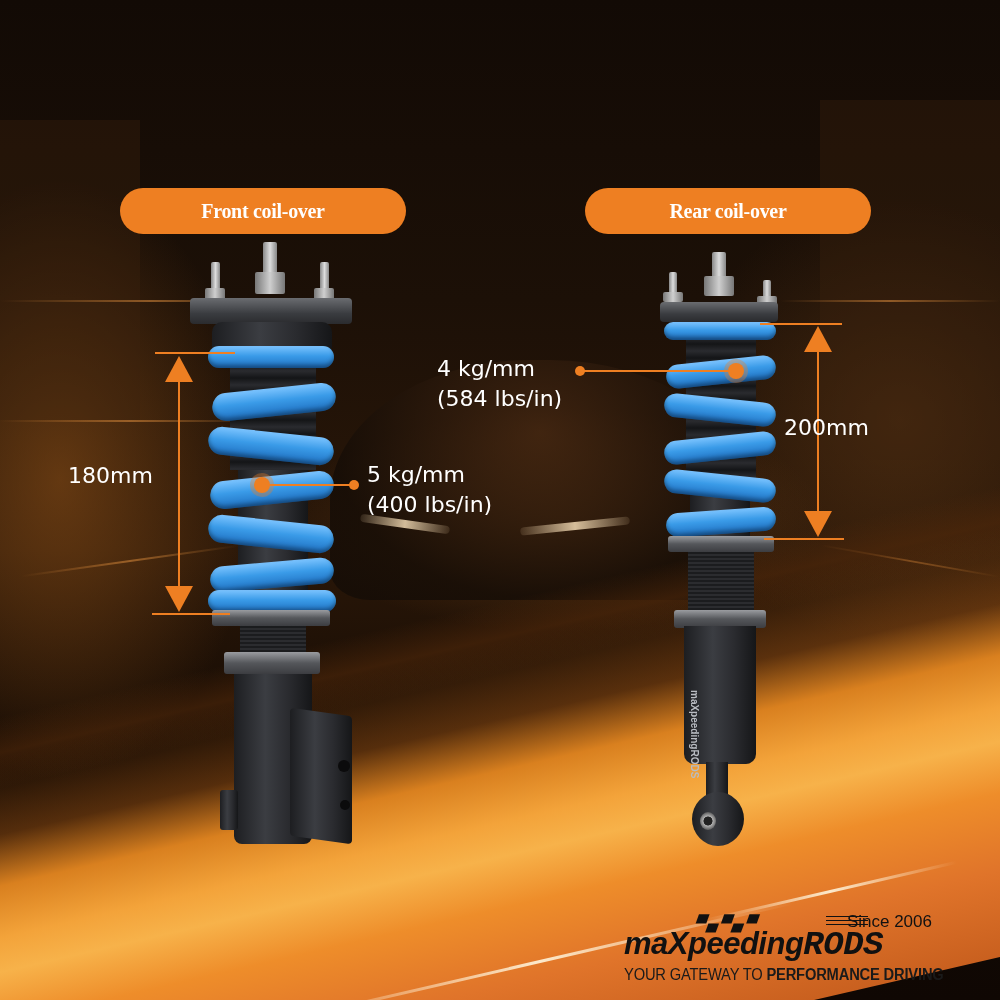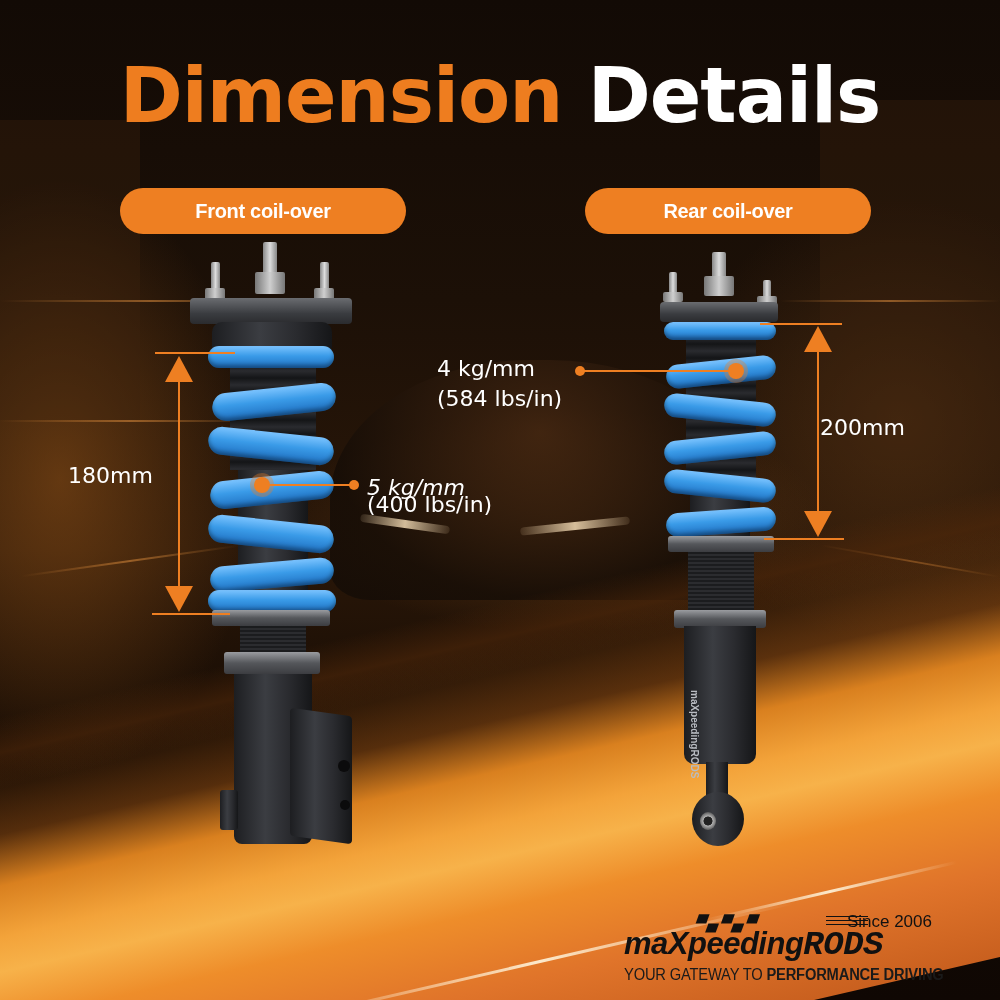--- a/index.html
+++ b/index.html
@@ -20,21 +20,21 @@
   .swoosh{position:absolute;left:-100px;top:780px;width:1300px;height:420px;transform:rotate(-13deg);transform-origin:0 0;
     background:linear-gradient(180deg,rgba(60,30,8,0) 0%,rgba(150,80,20,0.5) 18%,#d9801f 30%,#f3a33a 42%,#f7b24a 50%,#ee8d2a 62%,#e0742a 80%,#c9601f 100%);}
   .swoosh-dark{position:absolute;left:-100px;top:740px;width:1300px;height:70px;transform:rotate(-13deg);transform-origin:0 0;
     background:linear-gradient(180deg,rgba(0,0,0,0),rgba(80,40,10,0.6),rgba(0,0,0,0));}
   .swoosh-shine{position:absolute;height:3px;background:linear-gradient(90deg,rgba(255,255,255,0),rgba(255,245,220,0.9),rgba(255,255,255,0));transform:rotate(-13deg);}
 
   .title{position:absolute;left:0;right:0;top:48px;text-align:center;font-family:"DejaVu Sans",sans-serif;font-weight:bold;font-size:76px;letter-spacing:-1px;line-height:96px;}
   .title .t1{color:#ee7d1f;}
   .title .t2{color:#ffffff;}
 
-  .pill{position:absolute;top:188px;height:46px;border-radius:23px;background:#ee7f22;color:#fff;font-family:Liberation Sans, sans-serif;font-weight:bold;font-size:20px;
+  .pill{position:absolute;top:188px;height:46px;border-radius:23px;background:#ee7f22;color:#fff;font-family:Liberation Serif, serif;font-weight:bold;font-size:20px;
         display:flex;align-items:center;justify-content:center;letter-spacing:-0.3px;}
   .pill-front{left:120px;width:286px;}
   .pill-rear{left:585px;width:286px;justify-content:center;}
 
   .label{position:absolute;color:#fff;font-family:"DejaVu Sans",sans-serif;font-size:22px;line-height:28px;}
 
   .hline{position:absolute;height:2px;background:#ee7f22;}
   .vline{position:absolute;width:2px;background:#ee7f22;}
   .arrow-up{position:absolute;width:0;height:0;border-left:14px solid transparent;border-right:14px solid transparent;border-bottom:26px solid #ee7f22;}
   .arrow-down{position:absolute;width:0;height:0;border-left:14px solid transparent;border-right:14px solid transparent;border-top:26px solid #ee7f22;}
@@ -76,24 +76,20 @@
   <div class="streak" style="left:820px;top:560px;width:180px;transform:rotate(10deg);"></div>
   <div class="car"></div>
   <div class="car-light" style="left:360px;top:520px;width:90px;transform:rotate(8deg);"></div>
   <div class="car-light" style="left:520px;top:522px;width:110px;transform:rotate(-6deg);"></div>
 
   <div class="swoosh-dark"></div>
   <div class="swoosh"></div>
   <div class="swoosh-shine" style="left:280px;top:960px;width:520px;"></div>
   <div class="swoosh-shine" style="left:700px;top:890px;width:260px;"></div>
 
-  <div class="title">
-    <span class="t1">Dimension</span>
-    <span class="t2">Details</span>
-  </div>
 
   <div class="pill pill-front">
     <span>Front coil-over</span>
   </div>
   <div class="pill pill-rear">
     <span>Rear coil-over</span>
   </div>
 
   <div>
 
@@ -130,21 +126,21 @@
   <div class="hline" style="left:155px;top:352px;width:80px;"></div>
   <div class="hline" style="left:152px;top:613px;width:78px;"></div>
   <div class="vline" style="left:178px;top:380px;height:210px;"></div>
   <div class="arrow-up" style="left:165px;top:356px;"></div>
   <div class="arrow-down" style="left:165px;top:586px;"></div>
   <div class="label" style="left:68px;top:462px;">180mm</div>
 
   <div class="dot-ring" style="left:254px;top:477px;"></div>
   <div class="hline" style="left:262px;top:484px;width:92px;"></div>
   <div class="dot" style="left:349px;top:480px;"></div>
-  <div class="label" style="left:367px;top:474px;font-style:italic;">5 kg/mm</div>
+  <div class="label" style="left:367px;top:461px;">5 kg/mm</div>
   <div class="label" style="left:367px;top:491px;">(400 lbs/in)</div>
 
   <div>
     <div class="part stud" style="left:712px;top:252px;width:14px;height:26px;"></div>
     <div class="part nut" style="left:704px;top:276px;width:30px;height:20px;"></div>
     <div class="part stud" style="left:669px;top:272px;width:8px;height:24px;"></div>
     <div class="part nut" style="left:663px;top:292px;width:20px;height:10px;"></div>
     <div class="part stud" style="left:763px;top:280px;width:8px;height:20px;"></div>
     <div class="part nut" style="left:757px;top:296px;width:20px;height:10px;"></div>
     <div class="part mount-plate" style="left:660px;top:302px;width:118px;height:20px;"></div>
@@ -164,21 +160,21 @@
     <div class="part body-black" style="left:706px;top:762px;width:22px;height:36px;"></div>
     <div class="part body-black" style="left:692px;top:792px;width:52px;height:54px;border-radius:50%;"></div>
     <div class="part" style="left:700px;top:812px;width:16px;height:18px;border-radius:50%;background:radial-gradient(circle,#222 35%,#b0b0b0 40%,#666 70%);"></div>
   </div>
 
   <div class="hline" style="left:760px;top:323px;width:82px;"></div>
   <div class="hline" style="left:764px;top:538px;width:80px;"></div>
   <div class="vline" style="left:817px;top:350px;height:165px;"></div>
   <div class="arrow-up" style="left:804px;top:326px;"></div>
   <div class="arrow-down" style="left:804px;top:511px;"></div>
-  <div class="label" style="left:820px;top:414px;">200mm</div>
+  <div class="label" style="left:784px;top:414px;">200mm</div>
 
   <div class="dot" style="left:575px;top:366px;"></div>
   <div class="hline" style="left:582px;top:370px;width:152px;"></div>
   <div class="dot-ring" style="left:728px;top:363px;"></div>
   <div class="label" style="left:437px;top:355px;">4 kg/mm</div>
   <div class="label" style="left:437px;top:385px;">(584 lbs/in)</div>
 
   <div class="logo">
     <div class="logo-checker">▀▄▀▄▀</div>
     <div class="logo-speedlines"></div>

